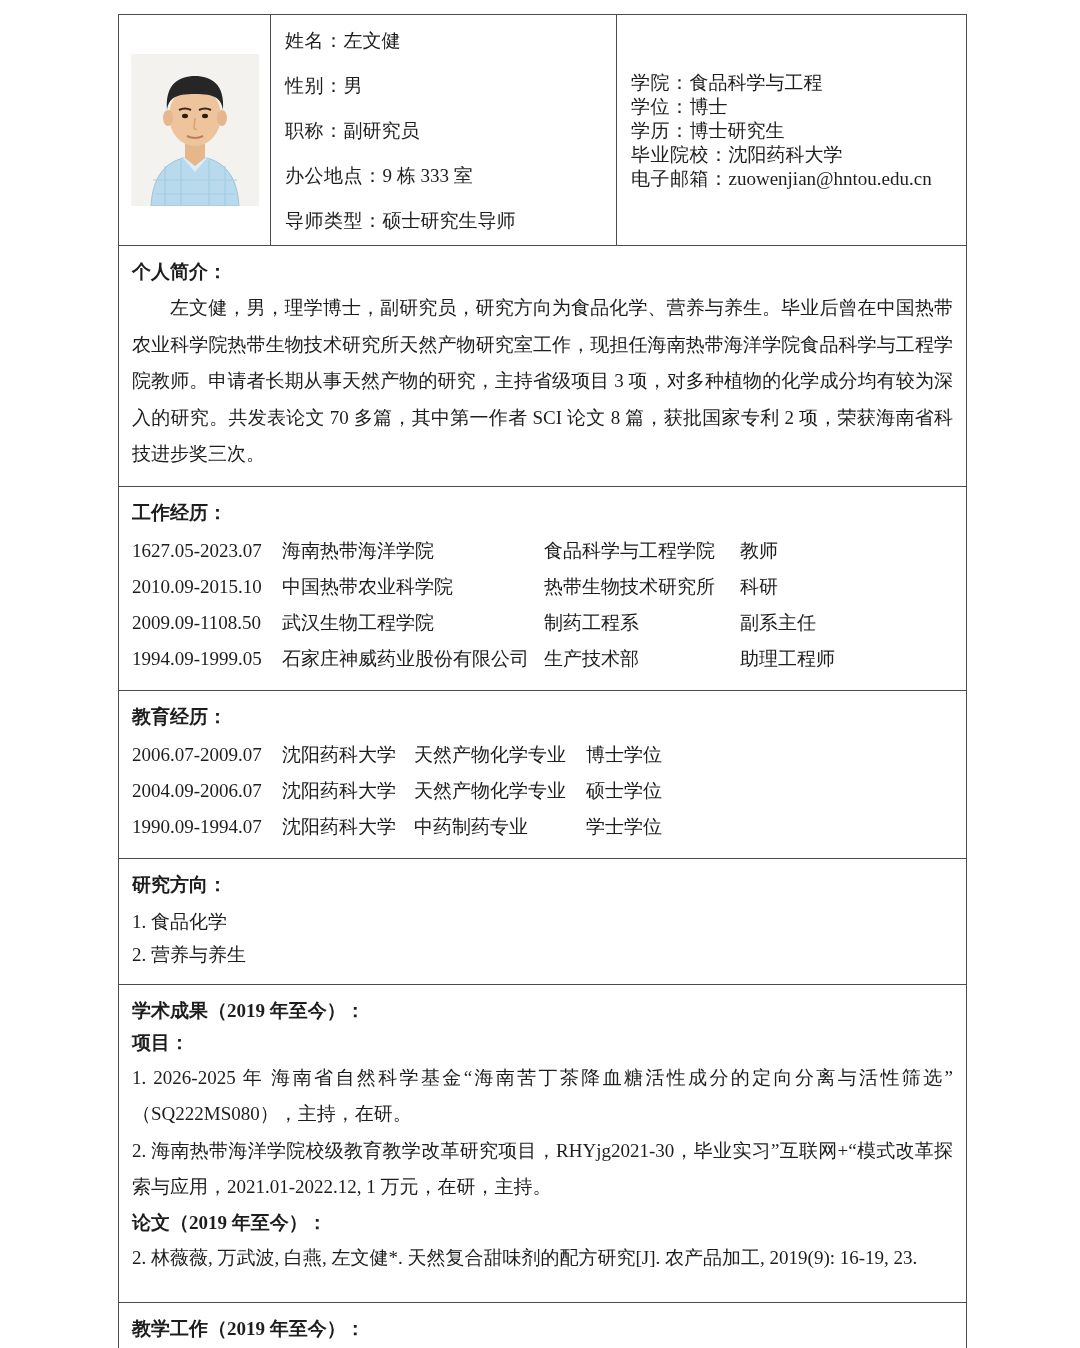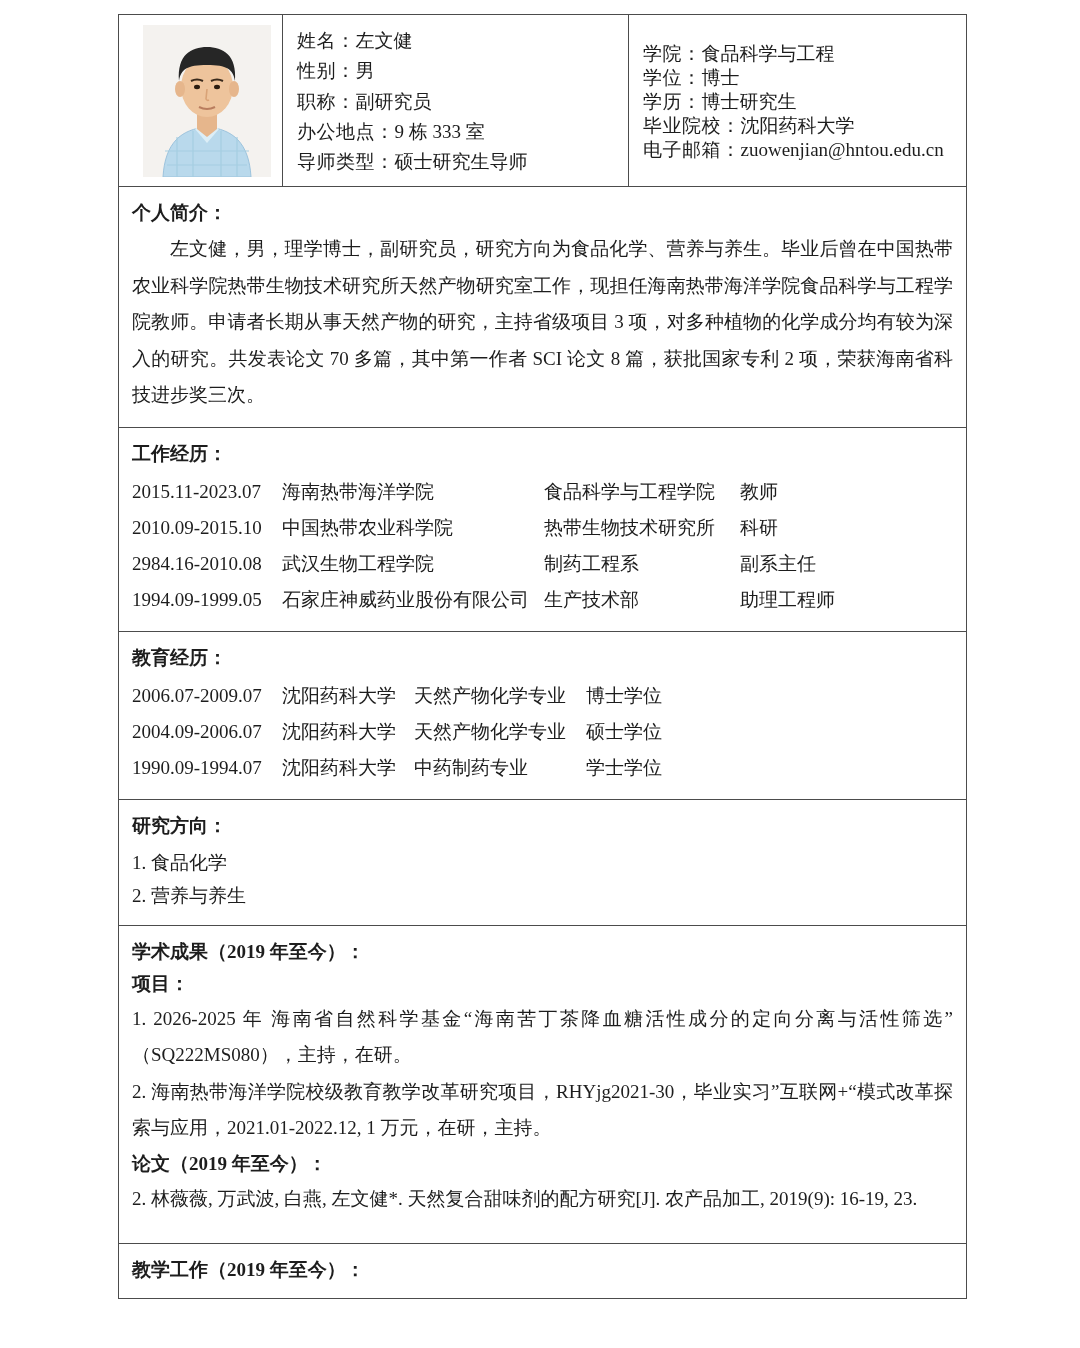--- a/index.html
+++ b/index.html
@@ -8,21 +8,21 @@
     width: 1080px; height: 1348px; position: relative;
     font-family: "Liberation Serif", "DejaVu Serif", serif;
     color: #1d1d1d;
   }
   .sheet { position: absolute; left: 118px; top: 14px; width: 849px; font-size: 19px; }
 
   .box { border: 1px solid #4c4c4c; background: #fff; }
   .box + .box { margin-top: -1px; font-family: Liberation Serif, serif; }
 
   
-  .header-row { display: flex; height: 173px; padding-left: 12px; }
+  .header-row { display: flex; height: 232px; }
   .photo-cell {
     width: 152px; flex: 0 0 152px; border-right: 1px solid #4c4c4c;
     display: flex; align-items: center; justify-content: center;
   }
   .photo-frame { width: 128px; height: 152px; overflow: hidden; background: #f4f2ef; }
   .fields-cell {
     width: 346px; flex: 0 0 346px; border-right: 1px solid #4c4c4c;
     padding: 14px 8px 12px 14px;
     display: flex; flex-direction: column; justify-content: space-between;
   }
@@ -113,33 +113,33 @@
 
   <div class="box section">
     <div class="sec-title">个人简介：</div>
     <p class="intro-para">左文健，男，理学博士，副研究员，研究方向为食品化学、营养与养生。毕业后曾在中国热带农业科学院热带生物技术研究所天然产物研究室工作，现担任海南热带海洋学院食品科学与工程学院教师。申请者长期从事天然产物的研究，主持省级项目 3 项，对多种植物的化学成分均有较为深入的研究。共发表论文 70 多篇，其中第一作者 SCI 论文 8 篇，获批国家专利 2 项，荣获海南省科技进步奖三次。</p>
   </div>
 
   <div class="box section">
     <div class="sec-title">工作经历：</div>
     <div class="work-rows">
       <div class="grid-row work-row">
-        <span>2015.11-2023.07</span>
+        <span>1627.05-2023.07</span>
         <span>海南热带海洋学院</span>
         <span>食品科学与工程学院</span>
         <span>教师</span>
       </div>
       <div class="grid-row work-row">
         <span>2010.09-2015.10</span>
         <span>中国热带农业科学院</span>
         <span>热带生物技术研究所</span>
         <span>科研</span>
       </div>
       <div class="grid-row work-row">
-        <span>2984.16-2010.08</span>
+        <span>2009.09-1108.50</span>
         <span>武汉生物工程学院</span>
         <span>制药工程系</span>
         <span>副系主任</span>
       </div>
       <div class="grid-row work-row">
         <span>1994.09-1999.05</span>
         <span>石家庄神威药业股份有限公司</span>
         <span>生产技术部</span>
         <span>助理工程师</span>
       </div>

